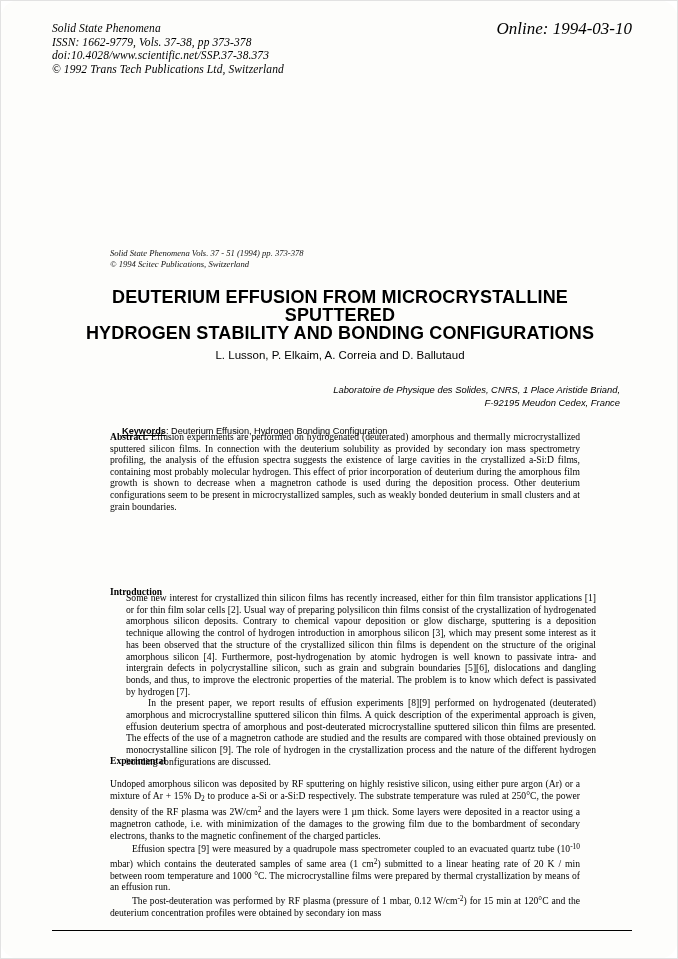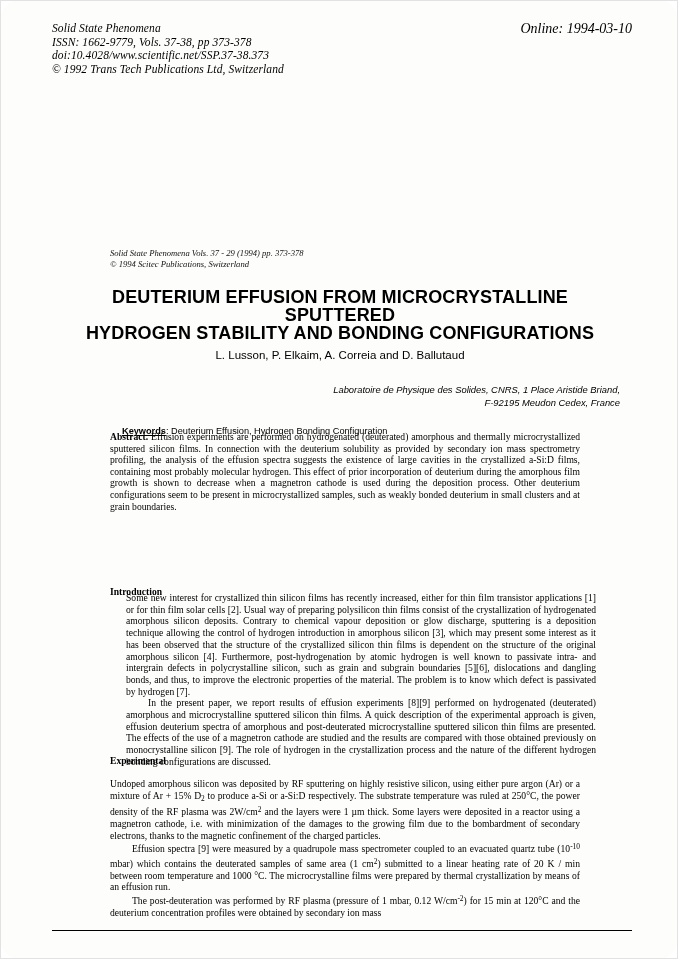--- a/index.html
+++ b/index.html
@@ -35,21 +35,21 @@
   .top-header-left {
     float: left;
     font-style: italic;
     font-size: 11.5px;
     line-height: 13.5px;
     letter-spacing: 0.1px;
   }
   .top-header-right {
     float: right;
     font-style: italic;
-    font-size: 14px;
+    font-size: 17px;
     line-height: 13.5px;
     text-align: right;
   }
   .clear { clear: both; }
 
   
   .pub-block {
     position: absolute;
     left: 110px;
     top: 248px;
@@ -201,21 +201,21 @@
       <div>Solid State Phenomena</div>
       <div>ISSN: 1662-9779, Vols. 37-38, pp 373-378</div>
       <div>doi:10.4028/www.scientific.net/SSP.37-38.373</div>
       <div>© 1992 Trans Tech Publications Ltd, Switzerland</div>
     </div>
     <div class="top-header-right">Online: 1994-03-10</div>
     <div class="clear"></div>
   </div>
 
   <div class="pub-block">
-    <div>Solid State Phenomena Vols. 37 - 29 (1994) pp. 373-378</div>
+    <div>Solid State Phenomena Vols. 37 - 51 (1994) pp. 373-378</div>
     <div>© 1994 Scitec Publications, Switzerland</div>
   </div>
 
   <div class="title-block">
     <div>DEUTERIUM EFFUSION FROM MICROCRYSTALLINE SPUTTERED</div>
     <div>HYDROGEN STABILITY AND BONDING CONFIGURATIONS</div>
   </div>
 
   <div class="authors">L. Lusson, P. Elkaim, A. Correia and D. Ballutaud</div>
 

